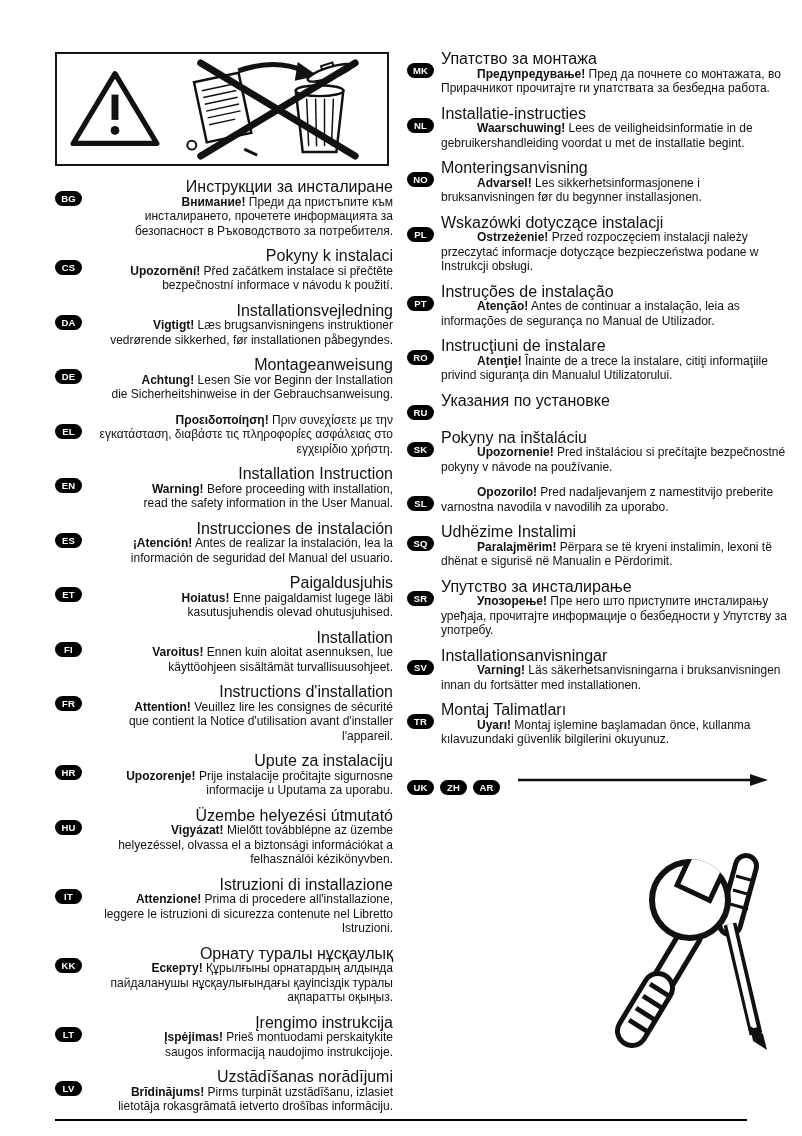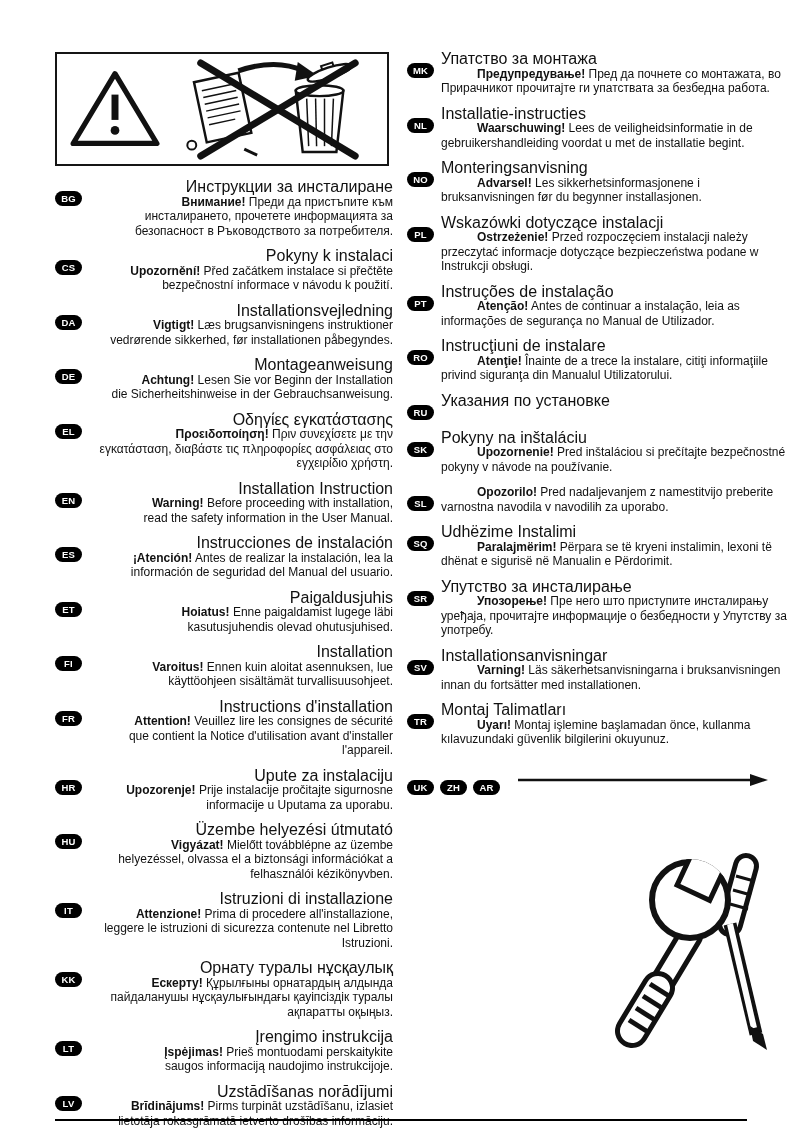--- a/index.html
+++ b/index.html
@@ -130,21 +130,20 @@
           <span class="badge">DE</span>
           <div class="entry-content">
             <div class="entry-title">Montageanweisung</div>
             <div class="entry-body"><b>Achtung!</b> <span>Lesen Sie vor Beginn der Installation die Sicherheitshinweise in der Gebrauchsanweisung.</span></div>
           </div>
         </div>
 
         <div class="entry">
           <span class="badge">EL</span>
           <div class="entry-content">
-            <div class="entry-title">Οδηγίες εγκατάστασης</div>
             <div class="entry-body"><b>Προειδοποίηση!</b> <span>Πριν συνεχίσετε με την εγκατάσταση, διαβάστε τις πληροφορίες ασφάλειας στο εγχειρίδιο χρήστη.</span></div>
           </div>
         </div>
 
         <div class="entry">
           <span class="badge">EN</span>
           <div class="entry-content">
             <div class="entry-title">Installation Instruction</div>
             <div class="entry-body"><b>Warning!</b> <span>Before proceeding with installation, read the safety information in the User Manual.</span></div>
           </div>

